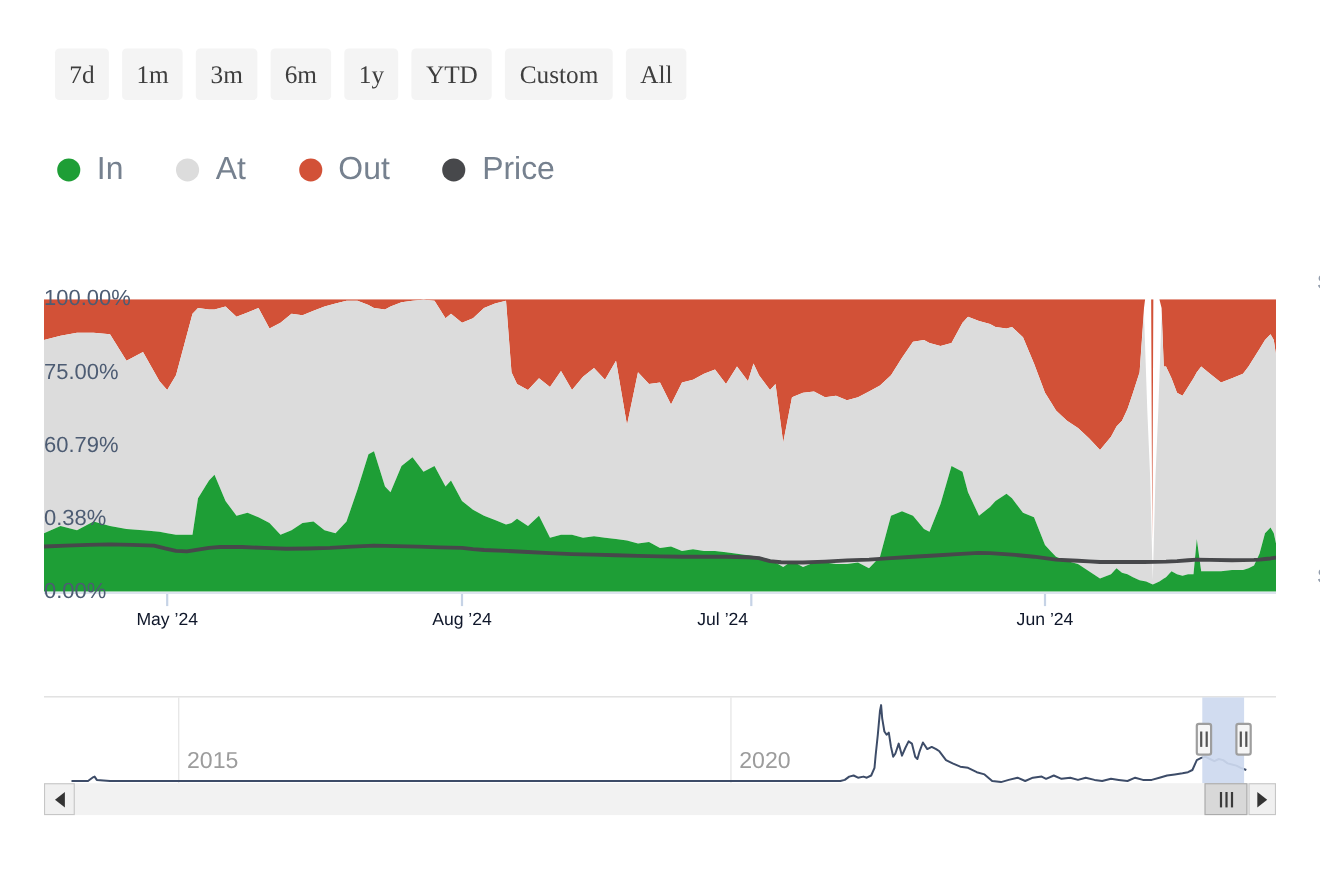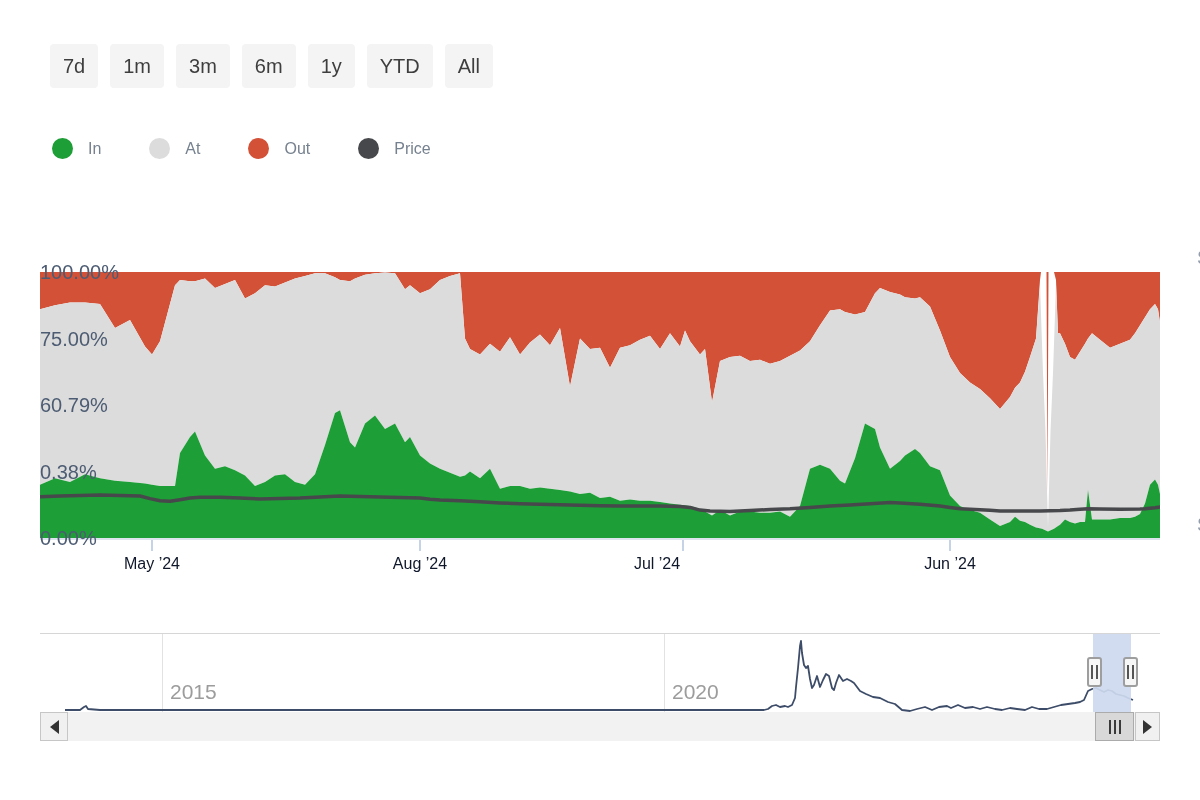--- a/index.html
+++ b/index.html
@@ -2,29 +2,29 @@
 <html><head>
 <meta charset="utf-8">
 <style>
   html,body{margin:0;padding:0;background:#ffffff;}
   body{width:1200px;height:800px;overflow:hidden;position:relative;
        font-family:"Liberation Sans","DejaVu Sans",sans-serif;}
   .stage{position:absolute;inset:0;}
 
   
   .toolbar{position:absolute;left:50px;top:44px;display:flex;gap:12px;}
-  .rbtn{background:#f4f4f4;color:#3e3e3e;font-size:20px;line-height:1;
+  .rbtn{background:#f4f4f4;color:#3e3e3e;font-size:23px;line-height:1;
         padding:12px 13px;border-radius:4px;border:none;cursor:pointer;
-        font-family:Liberation Sans, sans-serif;}
+        font-family:Liberation Serif, serif;}
 
   
   .legend{position:absolute;left:52px;top:138px;display:flex;gap:48px;align-items:center;}
   .legend-item{display:flex;align-items:center;gap:15px;cursor:pointer;}
   .legend-dot{width:21px;height:21px;border-radius:50%;}
-  .legend-label{font-size:16px;color:#76818f;}
+  .legend-label{font-size:29px;color:#76818f;}
 
   
   .chart{position:absolute;left:40px;top:272px;width:1179px;height:266px;}
   .chart svg{position:absolute;left:0;top:0;display:block;}
   .ylab{position:absolute;left:0;transform:translateY(-50%);font-size:20px;
         color:#4d5c73;white-space:nowrap;z-index:3;}
   .plab{position:absolute;right:0;transform:translateY(-50%);font-size:19px;
         color:#939dac;z-index:3;}
   .xaxis-line{position:absolute;left:40px;top:538px;width:1120px;height:2px;background:#dde4ee;}
   .xtick{position:absolute;top:540px;width:2px;height:11px;background:#c6d3e6;}
@@ -60,20 +60,21 @@
 
 <div class="stage">
 
   <div class="toolbar">
     <button class="rbtn">7d</button>
     <button class="rbtn">1m</button>
     <button class="rbtn">3m</button>
     <button class="rbtn">6m</button>
     <button class="rbtn">1y</button>
     <button class="rbtn">YTD</button>
+    <button class="rbtn">Custom</button>
     <button class="rbtn">All</button>
   </div>
 
   <div class="legend">
     <div class="legend-item">
       <span class="legend-dot" id="dot-in" style="background: rgb(30, 158, 54);"></span>
       <span class="legend-label">In</span>
     </div>
     <div class="legend-item">
       <span class="legend-dot" id="dot-at" style="background: rgb(220, 220, 220);"></span>

